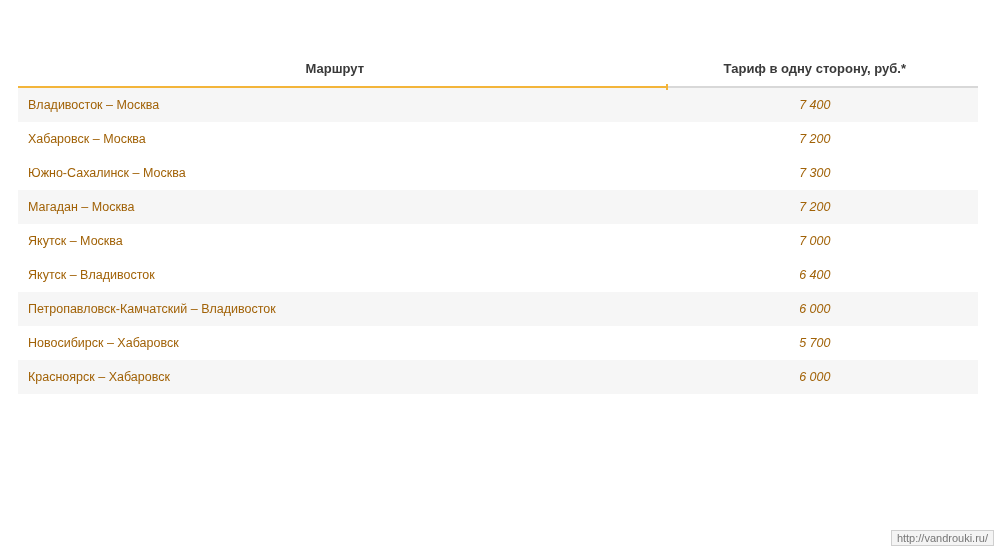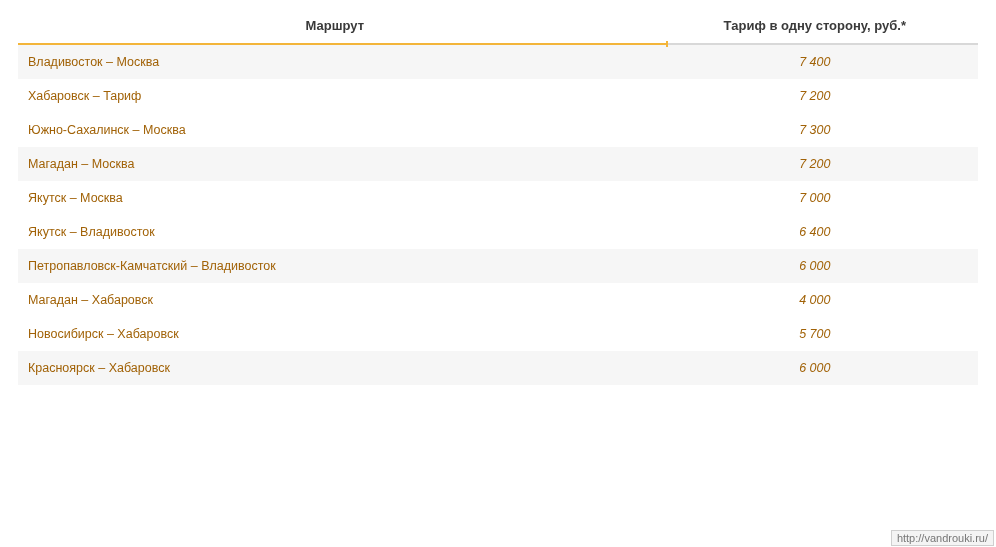--- a/index.html
+++ b/index.html
@@ -7,20 +7,21 @@
     width:996px;height:547px;
     background:#fff;
     font-family:Arial,Helvetica,sans-serif;
     font-size:13px;
     color:#6f7378;
     position:relative;
     box-sizing:border-box;
   }
   .wrap{
     padding:10px 18px 0 18px;
+    margin-top:43px;
   }
   table{
     width:100%;
     border-collapse:collapse;
     table-layout:fixed;
   }
   col.route{width:66%}
   col.price{width:34%}
   thead th{
     font-weight:700;
@@ -96,21 +97,21 @@
           </td>
       </tr>
     </tbody>
     <tbody class="data">
 
     <tr class="odd">
           <td class="route">Владивосток – Москва</td>
           <td class="price">7 400</td>
         </tr>
         <tr class="even">
-          <td class="route">Хабаровск – Тариф</td>
+          <td class="route">Хабаровск – Москва</td>
           <td class="price">7 200</td>
         </tr>
         <tr class="even">
           <td class="route">Южно-Сахалинск – Москва</td>
           <td class="price">7 300</td>
         </tr>
         <tr class="odd">
           <td class="route">Магадан – Москва</td>
           <td class="price">7 200</td>
         </tr>
@@ -120,24 +121,20 @@
         </tr>
         <tr class="even">
           <td class="route">Якутск – Владивосток</td>
           <td class="price">6 400</td>
         </tr>
         <tr class="odd">
           <td class="route">Петропавловск-Камчатский – Владивосток</td>
           <td class="price">6 000</td>
         </tr>
         <tr class="even">
-          <td class="route">Магадан – Хабаровск</td>
-          <td class="price">4 000</td>
-        </tr>
-        <tr class="even">
           <td class="route">Новосибирск – Хабаровск</td>
           <td class="price">5 700</td>
         </tr>
         <tr class="odd">
           <td class="route">Красноярск – Хабаровск</td>
           <td class="price">6 000</td>
         </tr>
       </tbody>
   </table>
 </div>

